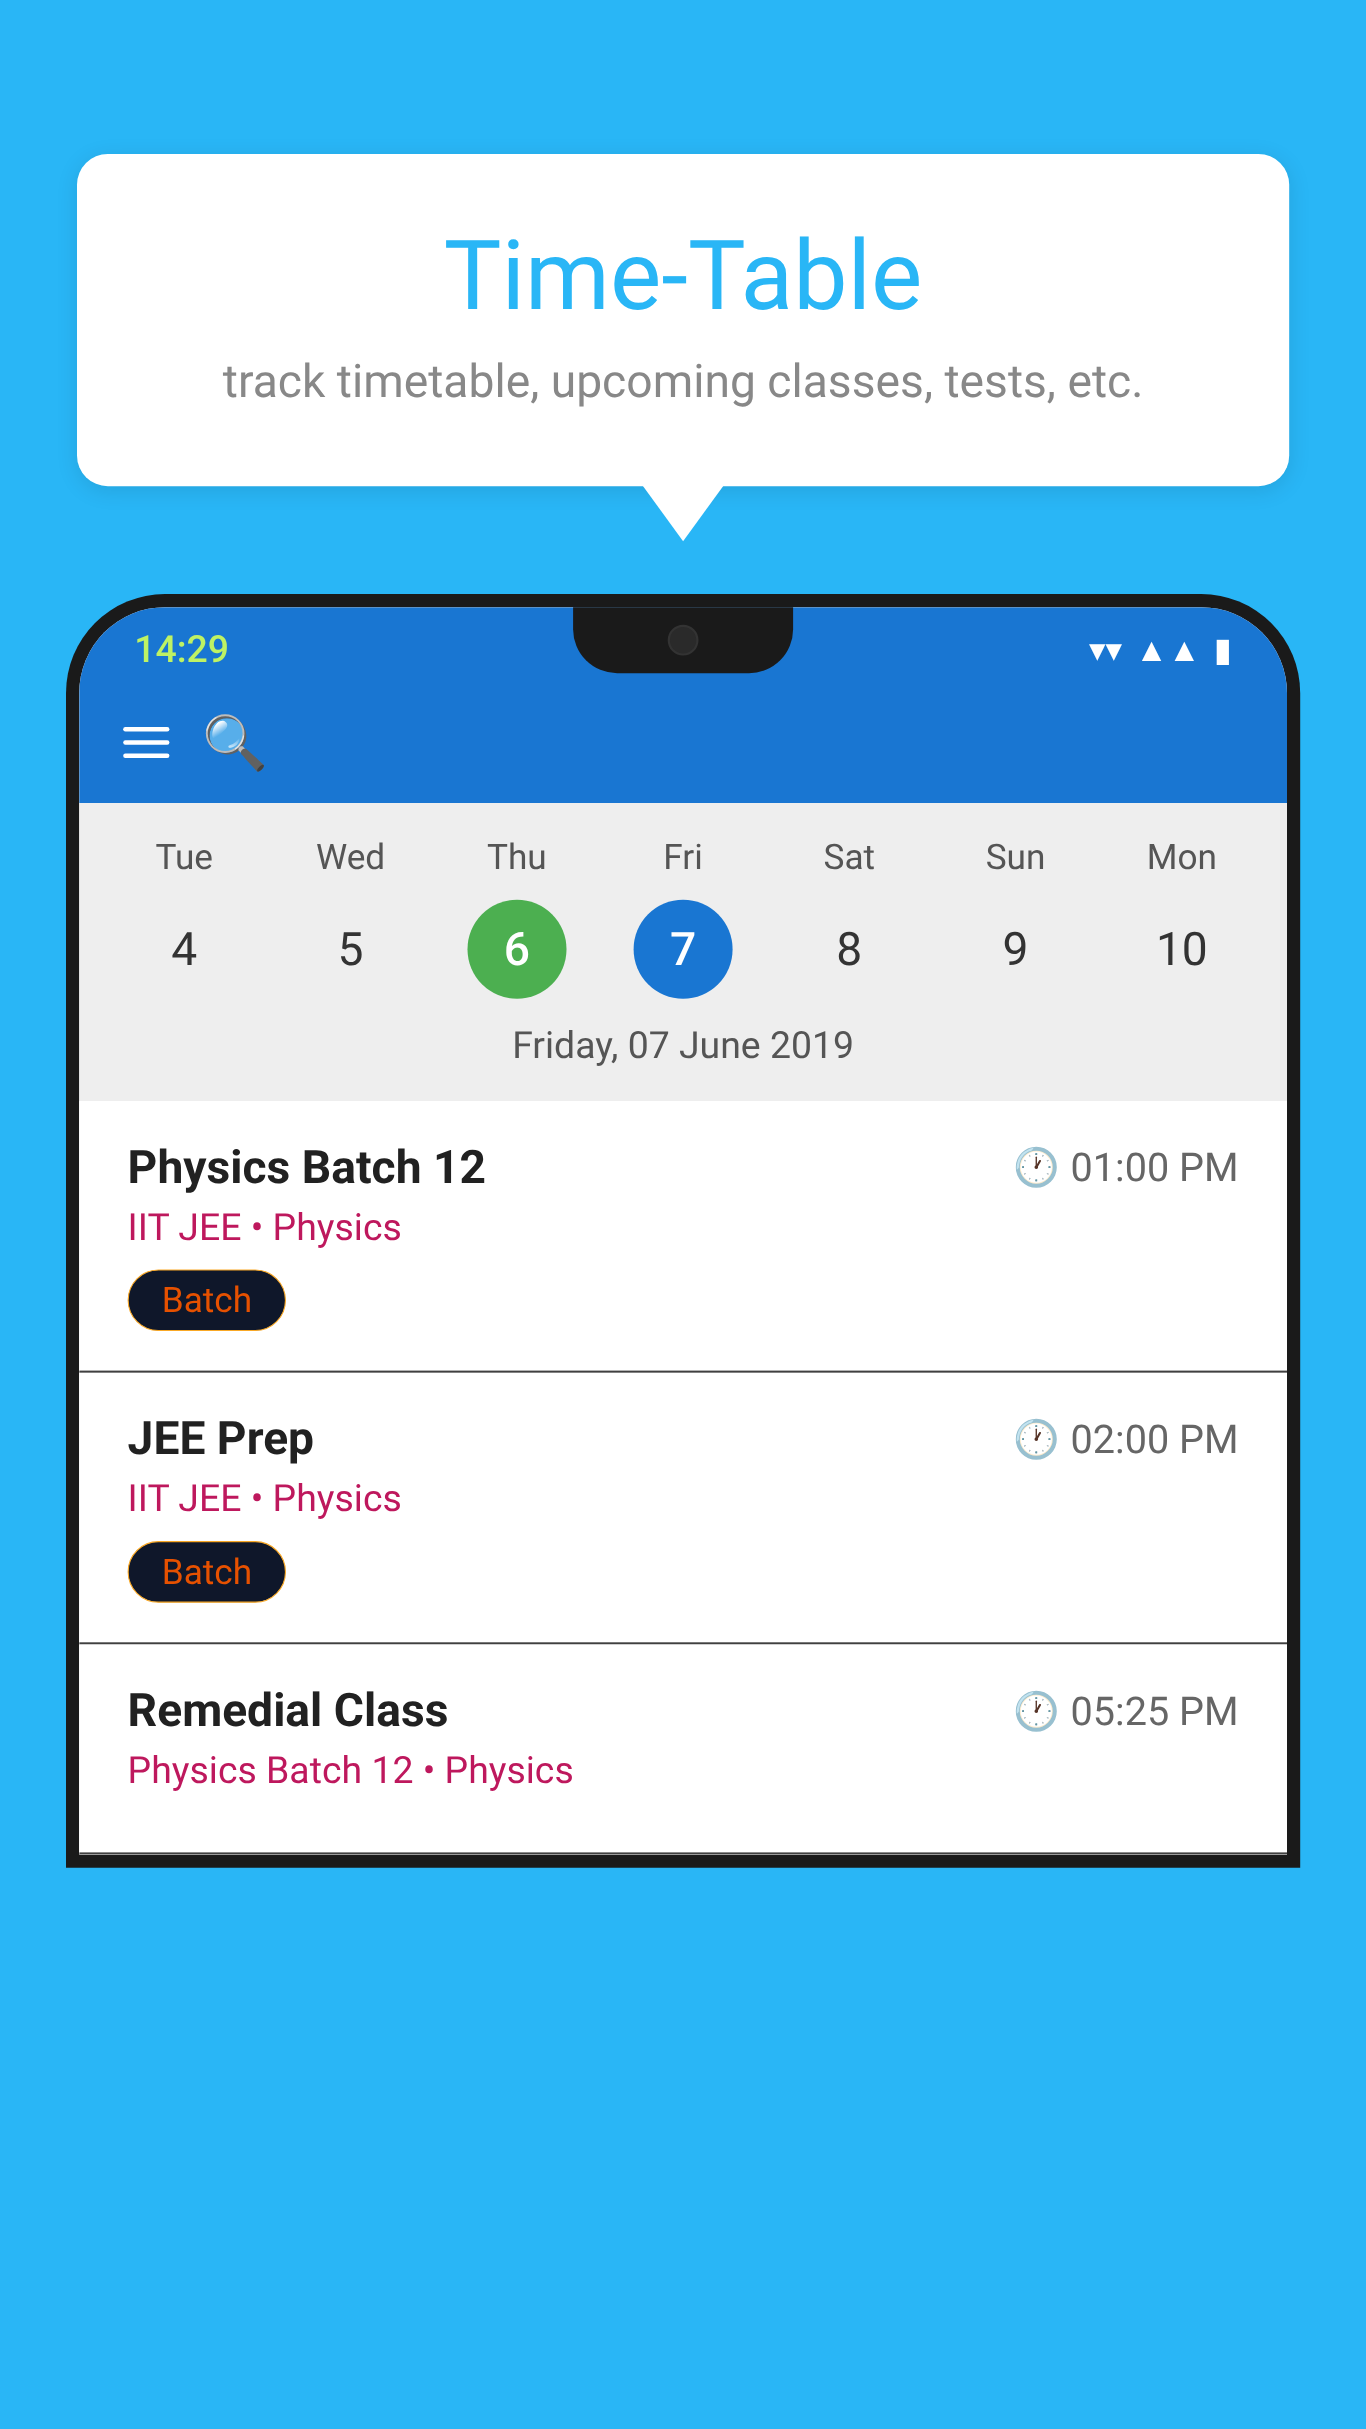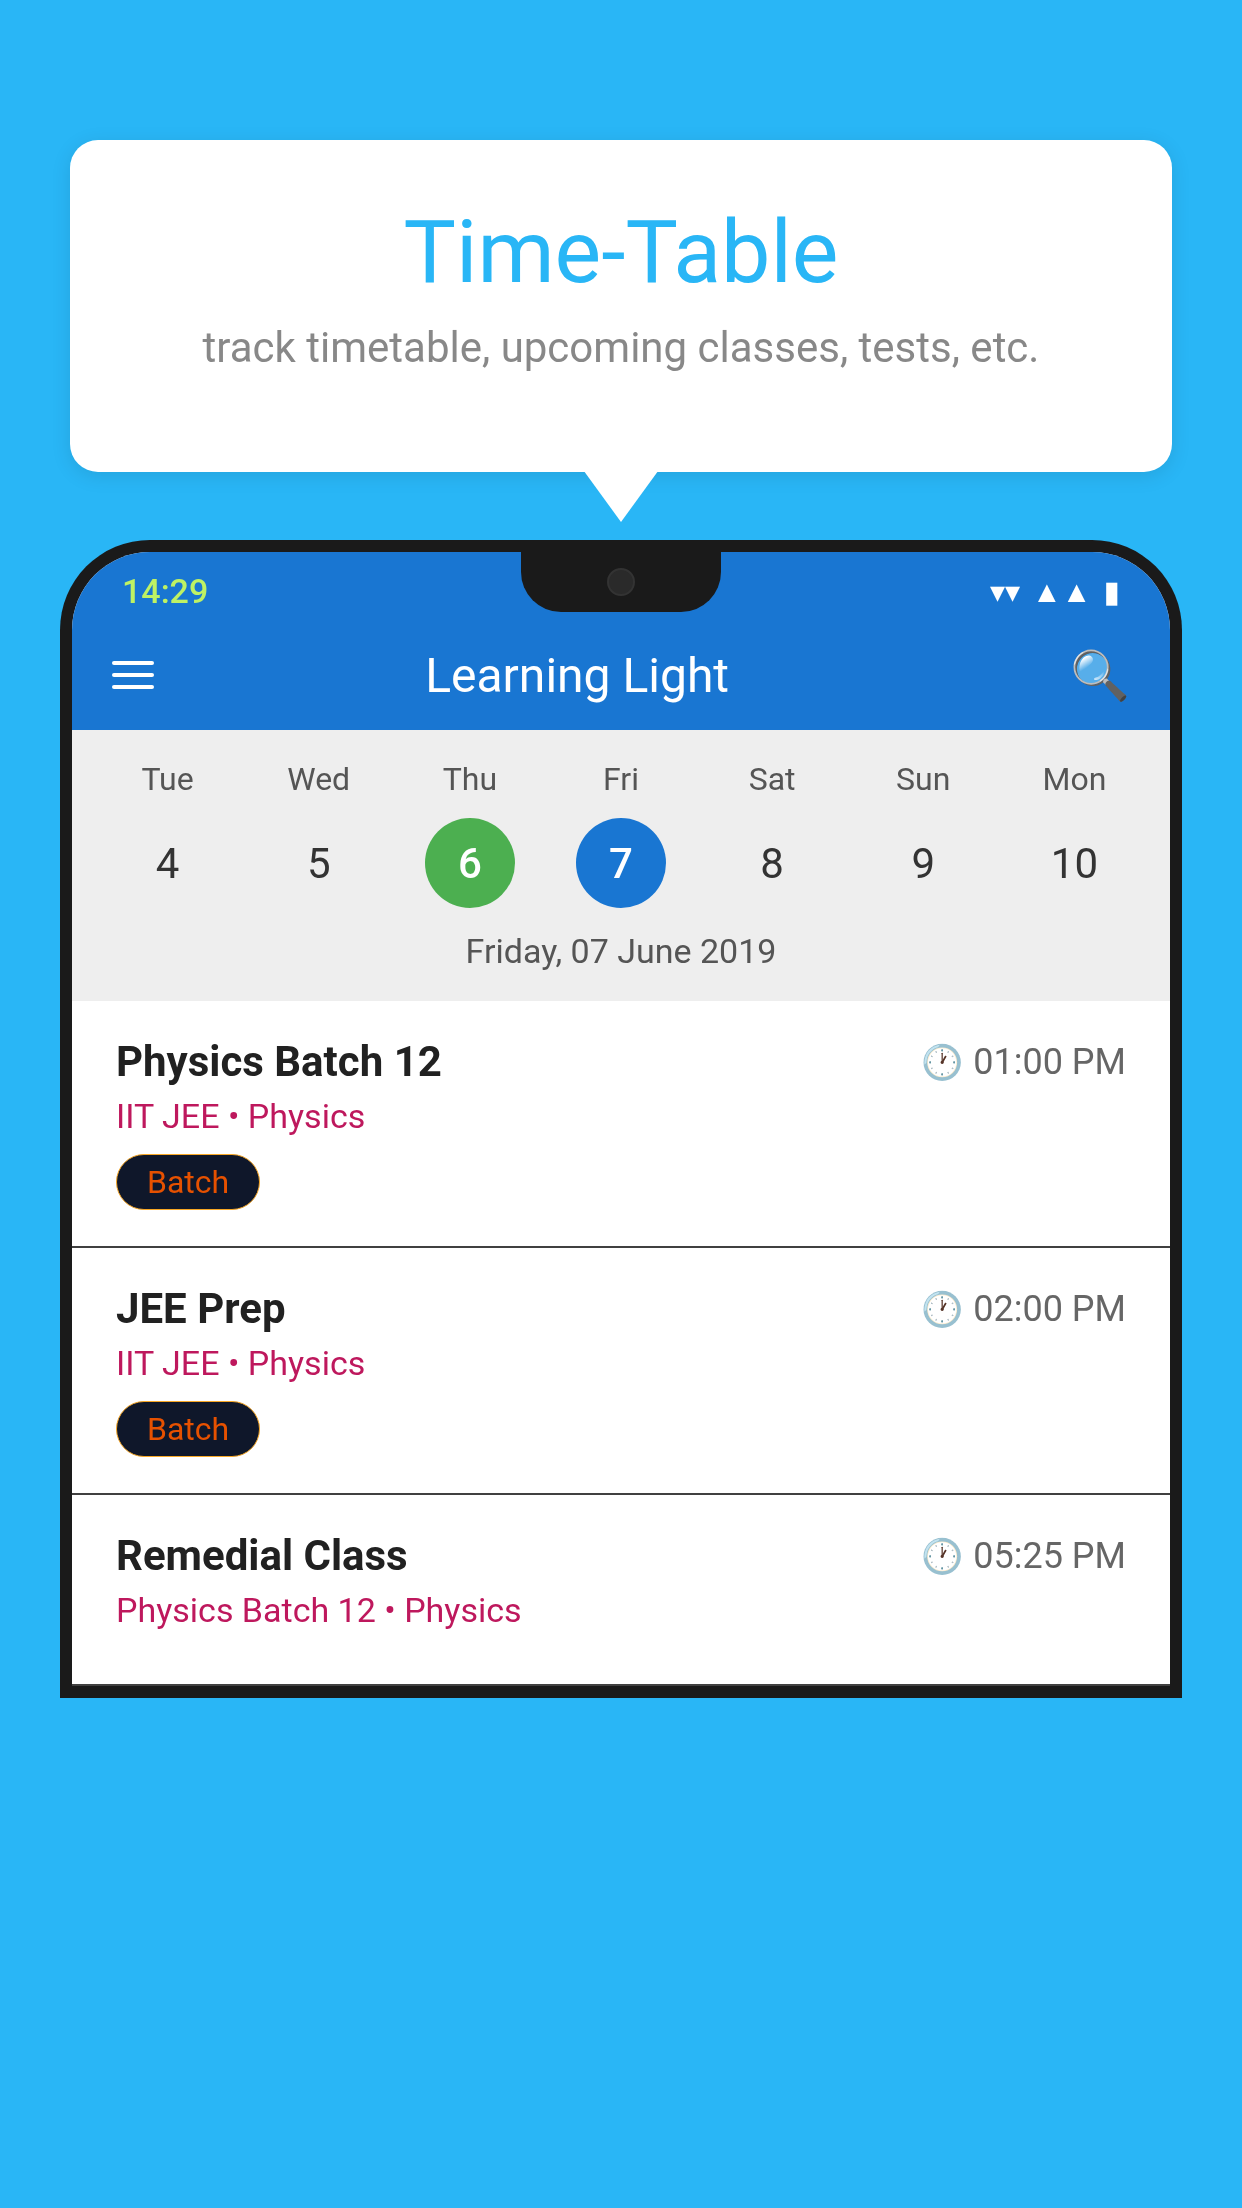--- a/index.html
+++ b/index.html
@@ -15,21 +15,21 @@
     }
 
     
     .tooltip-card {
       position: absolute;
       top: 140px;
       left: 70px;
       right: 70px;
       background: white;
       border-radius: 28px;
-      padding: 60px 80px 100px;
+      padding: 60px 80px 70px;
       text-align: center;
       box-shadow: 0 4px 20px rgba(0,0,0,0.1);
     }
 
     .tooltip-card::after {
       content: '';
       position: absolute;
       bottom: -50px;
       left: 50%;
       transform: translateX(-50%);
@@ -301,21 +301,20 @@
           <span class="battery-icon">▮</span>
         </div>
       </div>
 
       <div class="app-bar">
         <div class="hamburger-icon">
           <div class="hamburger-line"></div>
           <div class="hamburger-line"></div>
           <div class="hamburger-line"></div>
         </div>
-        <span class="app-title">Learning Light</span>
         <span class="search-icon-btn">🔍</span>
       </div>
 
       <div class="calendar-section">
         <div class="day-labels">
           <span class="day-label">Tue</span>
           <span class="day-label">Wed</span>
           <span class="day-label">Thu</span>
           <span class="day-label">Fri</span>
           <span class="day-label">Sat</span>

